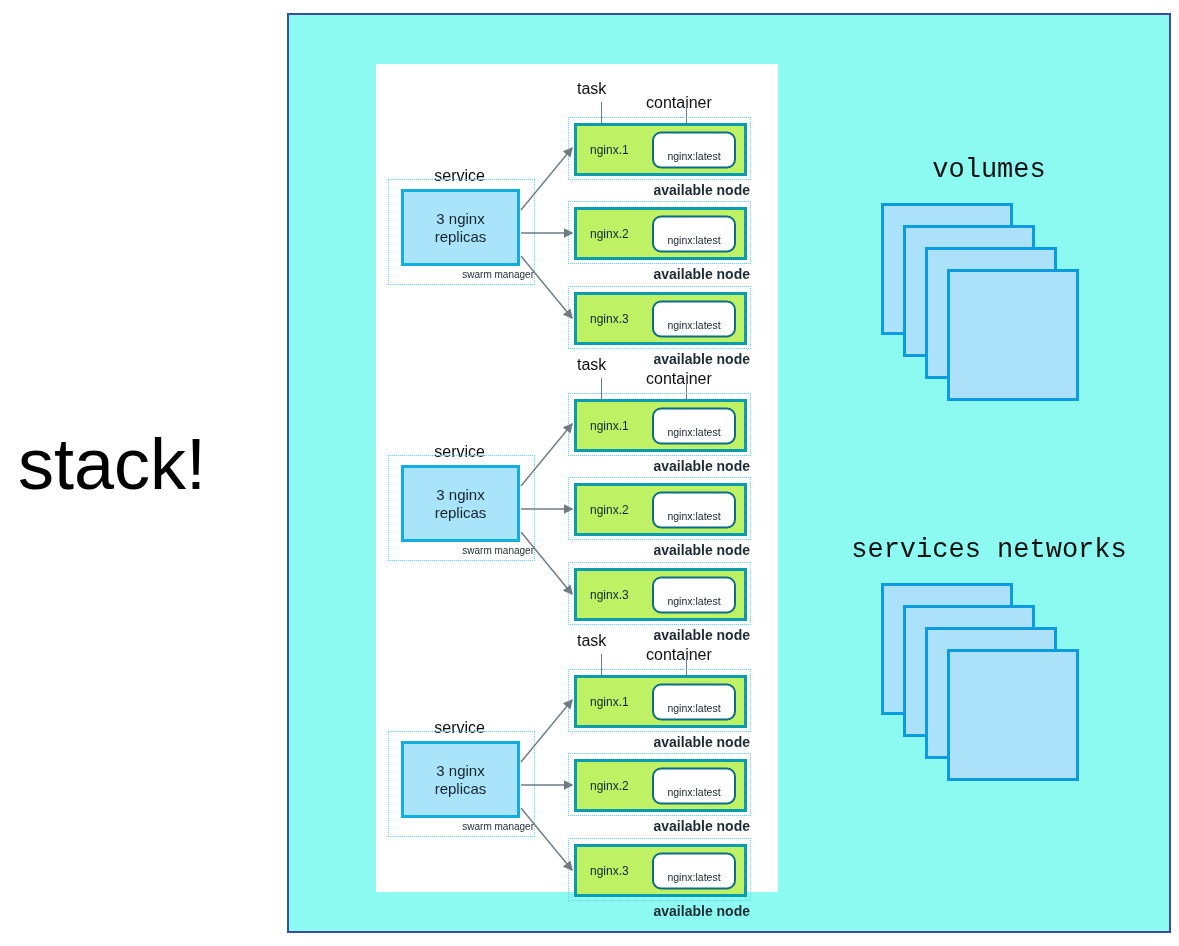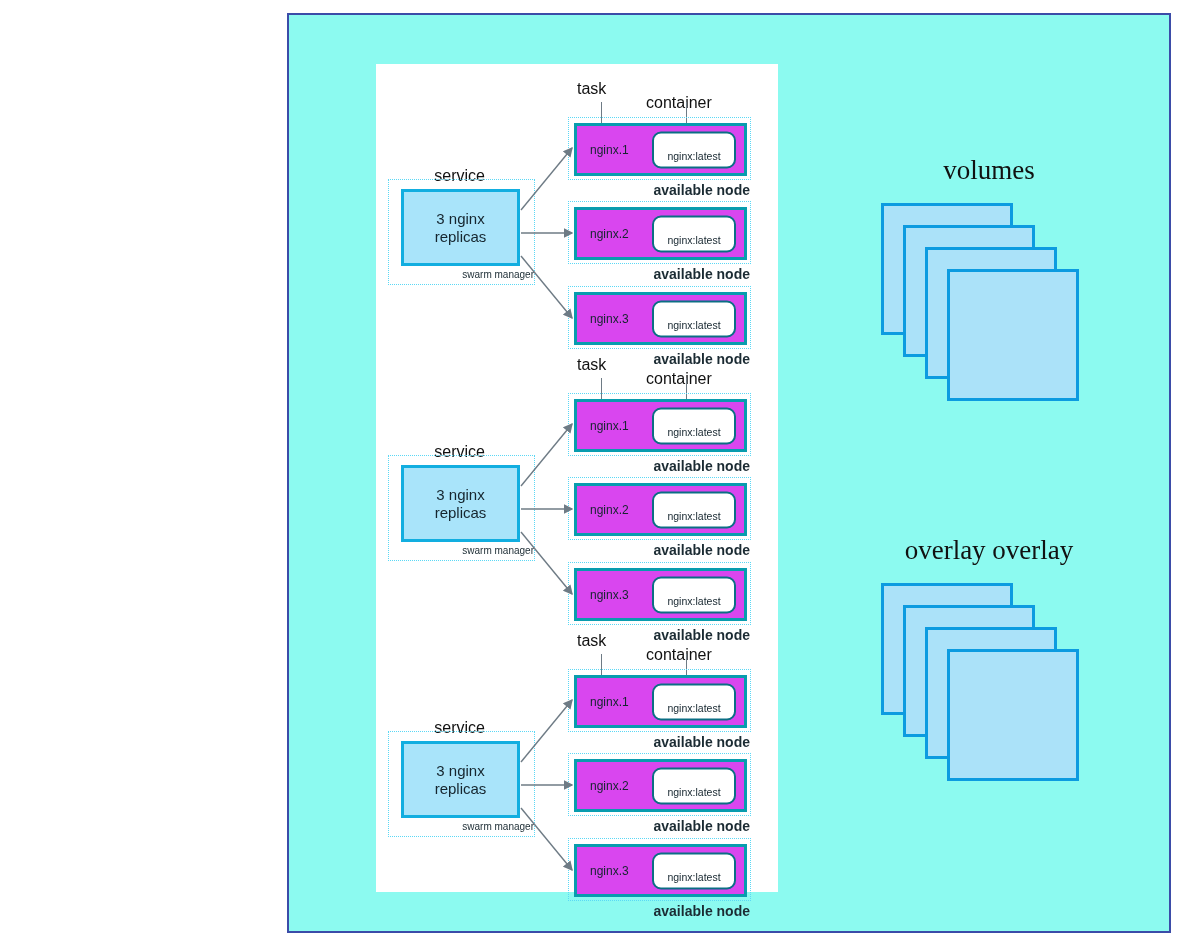--- a/index.html
+++ b/index.html
@@ -171,21 +171,21 @@
     font-family: "Liberation Sans", sans-serif;
     font-weight: bold;
   }
 
   .task-box {
     position: absolute;
     left: 5px;
     top: 5px;
     width: 173px;
     height: 53px;
-    background: #d946ef;
+    background: #bef264;
     border: 3px solid #089CAE;
     box-sizing: border-box;
   }
   .task-label {
     position: absolute;
     left: 13px;
     top: 50%;
     transform: translateY(-50%);
     font-size: 12px;
     color: #15252e;
@@ -229,41 +229,42 @@
   .stack-group { position: absolute; }
   .stack-title {
     position: absolute;
     left: 0;
     top: 0;
     width: 100%;
     text-align: center;
     font-size: 27px;
     color: #111111;
     white-space: nowrap;
-    font-family: Liberation Serif, serif;
+    font-family: Liberation Mono, monospace;
   }
   .sheet {
     position: absolute;
     width: 132px;
     height: 132px;
     background: #ABE2F9;
     border: 3px solid #0C9BE0;
     box-sizing: border-box;
   }
   .sheet-0 { left: 0px;  top: 0px;  }
   .sheet-1 { left: 22px; top: 22px; }
   .sheet-2 { left: 44px; top: 44px; }
   .sheet-3 { left: 66px; top: 66px; }
   .sheets-wrap { position: absolute; width: 200px; height: 200px; }
 </style>
 </head>
 <body>
 
 <div id="root">
 
+  <div class="stack-word">stack!</div>
 
   <div class="cyan-panel">
 
 
     <div class="white-panel">
 
     <div class="group" style="top: 14px;">
           <div class="hdr-label hdr-task">task</div>
           <div class="hdr-label hdr-cont">container</div>
           <div class="leader leader-task"></div>
@@ -430,21 +431,21 @@
   <div class="stack-group" style="left: 560px; top: 140px; width: 280px; height: 250px;">
         <div class="stack-title">volumes</div>
         <div class="sheets-wrap" style="left: 32px; top: 48px;">
           <div class="sheet sheet-0"></div>
           <div class="sheet sheet-1"></div>
           <div class="sheet sheet-2"></div>
           <div class="sheet sheet-3"></div>
         </div>
       </div>
       <div class="stack-group" style="left: 560px; top: 520px; width: 280px; height: 250px;">
-        <div class="stack-title">overlay overlay</div>
+        <div class="stack-title">services networks</div>
         <div class="sheets-wrap" style="left: 32px; top: 48px;">
           <div class="sheet sheet-0"></div>
           <div class="sheet sheet-1"></div>
           <div class="sheet sheet-2"></div>
           <div class="sheet sheet-3"></div>
         </div>
       </div>
     </div>
 
 </div>

